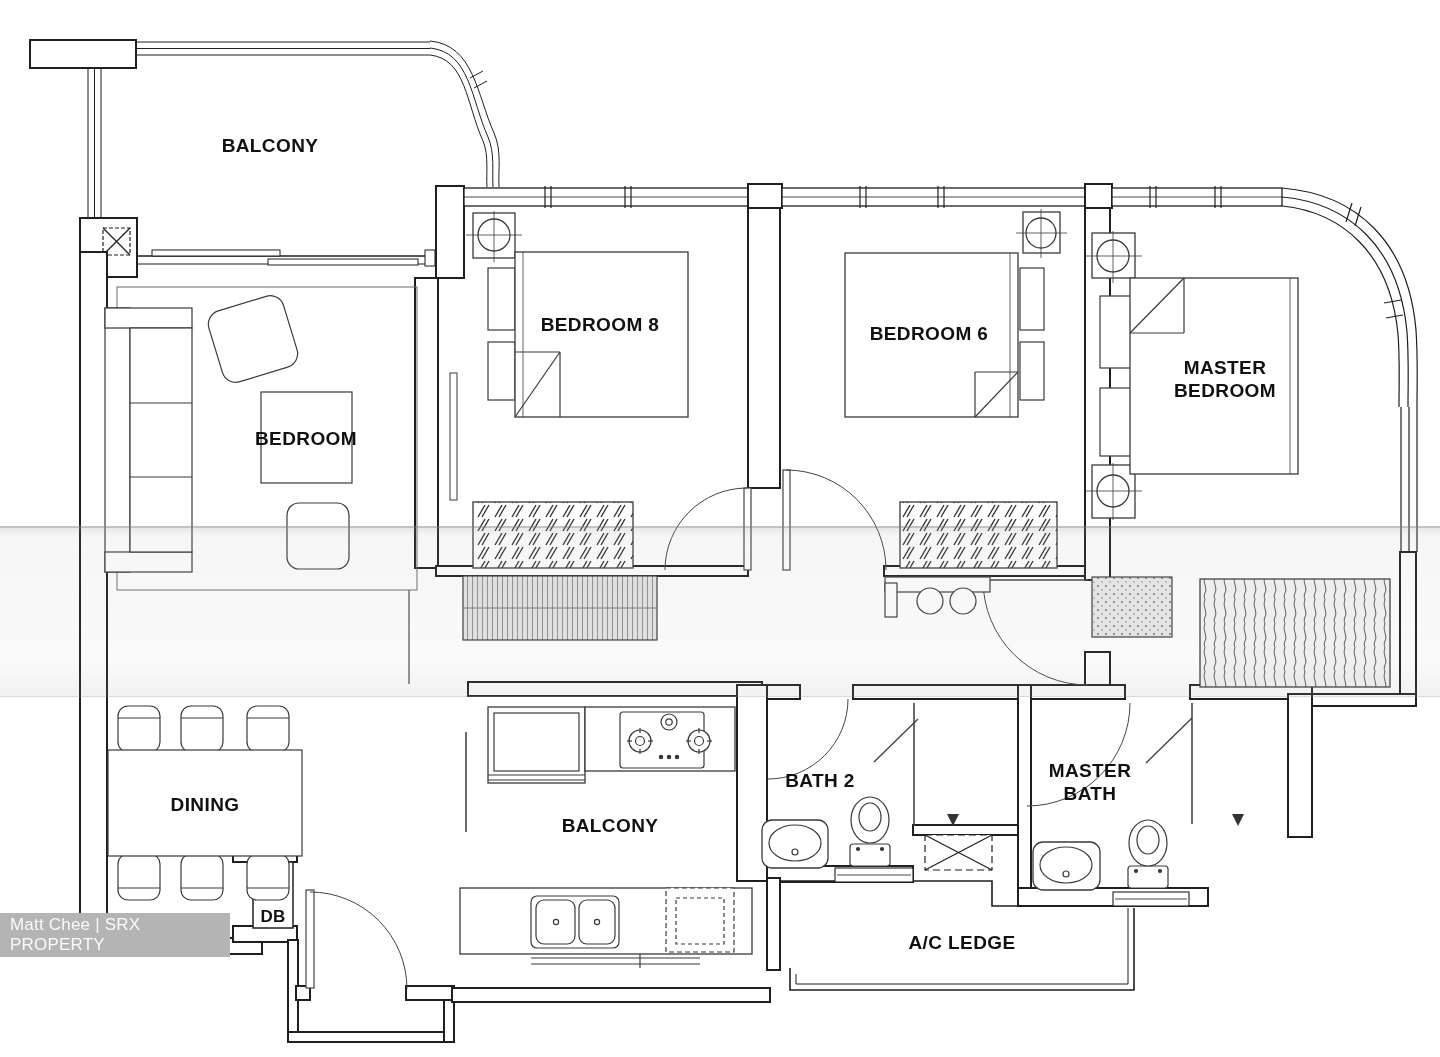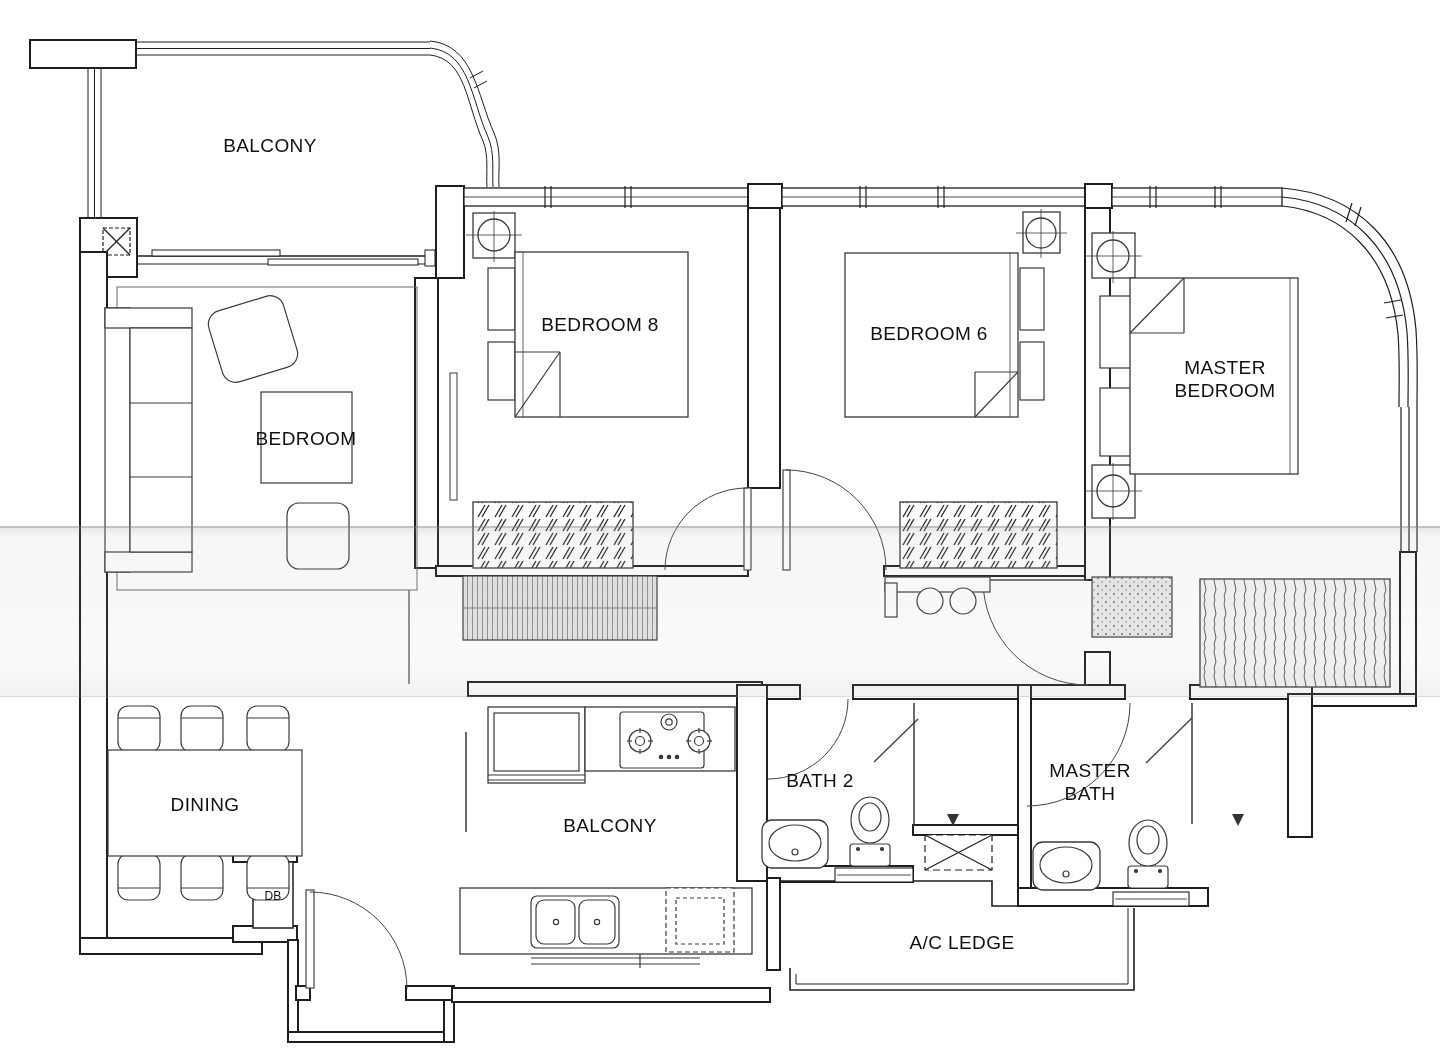--- a/index.html
+++ b/index.html
@@ -1,24 +1,24 @@
 <!DOCTYPE html>
 <html><head>
 <meta charset="utf-8">
 <style>
   html,body{margin:0;padding:0;background:#ffffff;}
   body{font-family:"Liberation Sans", sans-serif;}
   #plan{position:relative;width:1440px;height:1057px;background:#ffffff;overflow:hidden;}
   #plan svg{position:absolute;left:0;top:0;}
   .room-label{
     position:absolute;transform:translate(-50%,-50%);
-    color:#111;font-weight:normal;font-size:19px;letter-spacing:.4px;
+    color:#111;font-weight:bold;font-size:19px;letter-spacing:.4px;
     white-space:nowrap;text-align:center;line-height:23px;
   }
-  .room-label.small{font-size:12px;letter-spacing:.2px;}
+  .room-label.small{font-size:17px;letter-spacing:.2px;margin-top:20px;}
   .room-label span{display:block;}
   #scanband{
     position:absolute;left:0;top:526px;width:1440px;height:168px;
     background:linear-gradient(180deg, rgba(150,150,150,.22) 0px, rgba(170,170,170,.10) 8px,
                rgba(180,180,180,.07) 80%, rgba(160,160,160,.14) 100%);
     border-top:2px solid rgba(120,120,120,.38);
     border-bottom:1px solid rgba(150,150,150,.18);
     pointer-events:none;
   }
   #watermark{
@@ -387,14 +387,15 @@
   </div>
   <div class="room-label" style="left:610px;top:825px">BALCONY</div>
   <div class="room-label" style="left:820px;top:780px">BATH 2</div>
   <div class="room-label" style="left:1090px;top:782px">
     <span>MASTER</span>
     <span>BATH</span>
   </div>
   <div class="room-label" style="left:962px;top:942px">A/C LEDGE</div>
   <div class="room-label small" style="left:273px;top:896px">DB</div>
 
+  <div id="watermark">Matt Chee | SRX PROPERTY</div>
 
 </div>
 
 </body></html>

